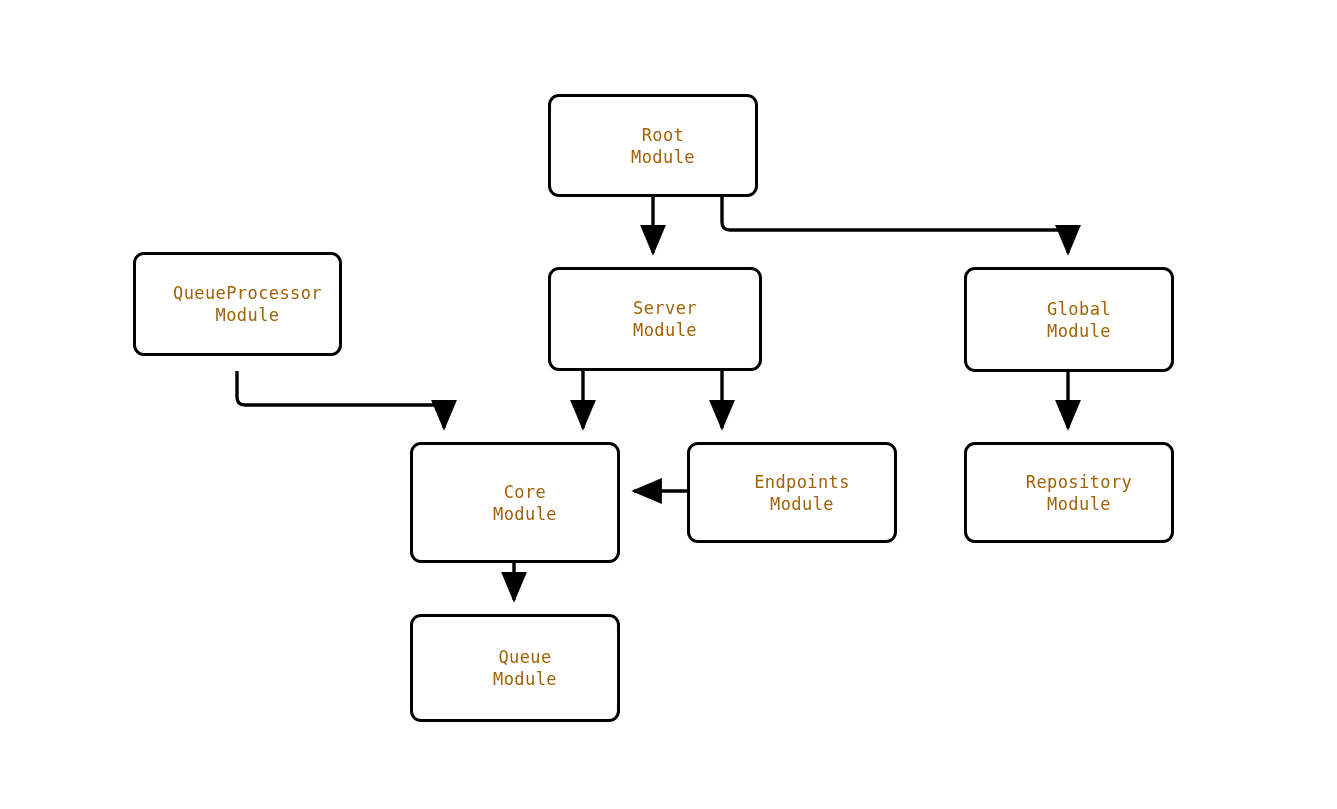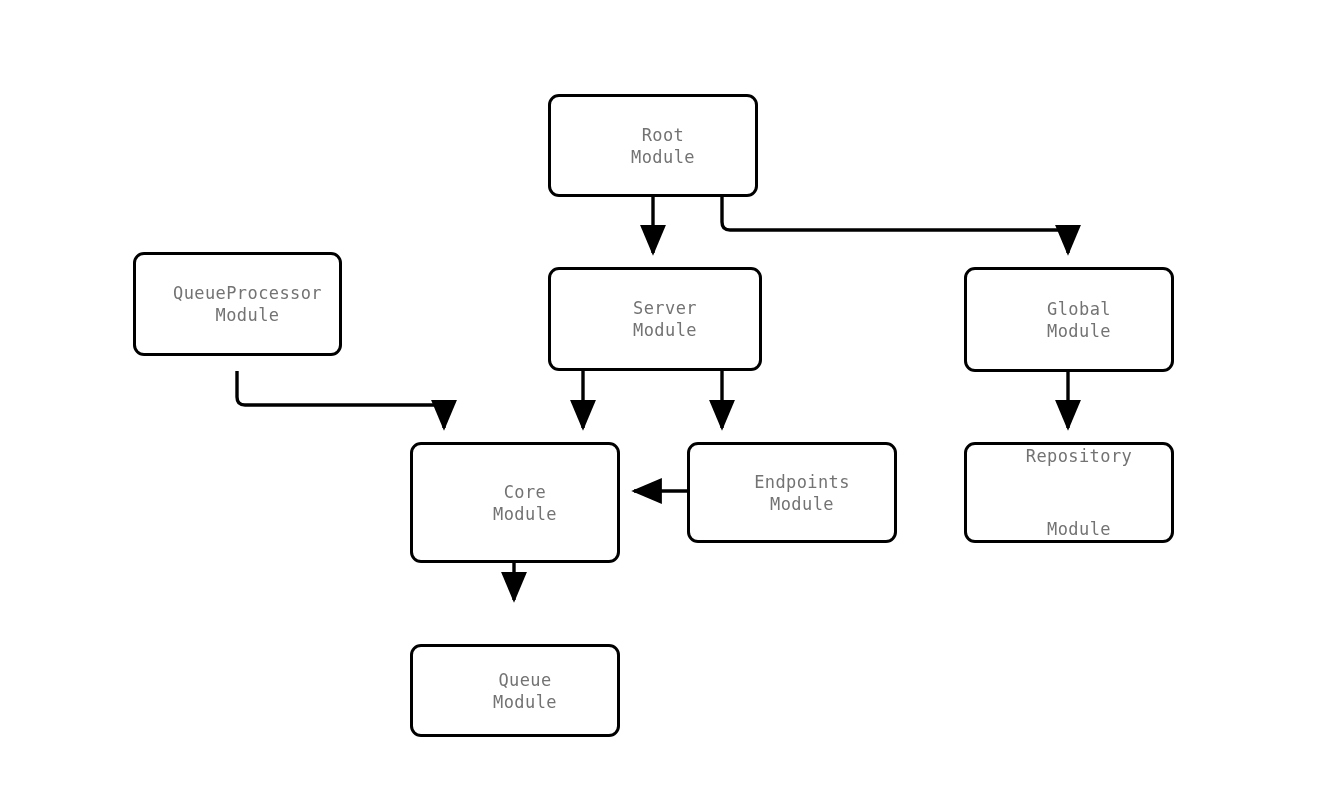--- a/index.html
+++ b/index.html
@@ -36,21 +36,21 @@
     display: flex;
     flex-direction: column;
     align-items: center;
     justify-content: center;
     text-align: center;
     z-index: 2;
   }
   .node-label {
     font-size: 17px;
     line-height: 22px;
-    color: #737373;
+    color: #a16207;
     letter-spacing: 0.4px;
     white-space: pre;
     padding-left: 20px;
   }
 </style>
 </head>
 <body>
 
 <div id="diagram-canvas">
 
@@ -95,23 +95,23 @@
   <div class="node" style="left: 410px; top: 442px; width: 210px; height: 121px;">
     <span class="node-label">Core</span>
     <span class="node-label">Module</span>
   </div>
 
   <div class="node" style="left: 687px; top: 442px; width: 210px; height: 101px; text-align: center;">
     <span class="node-label">Endpoints</span>
     <span class="node-label">Module</span>
   </div>
 
-  <div class="node" style="left: 964px; top: 442px; width: 210px; height: 101px; justify-content: space-between;">
+  <div class="node" style="left: 964px; top: 442px; width: 210px; height: 101px;">
     <span class="node-label">Repository</span>
     <span class="node-label">Module</span>
   </div>
 
-  <div class="node" style="left: 410px; top: 614px; width: 210px; height: 93px; margin-top: 30px;">
+  <div class="node" style="left: 410px; top: 614px; width: 210px; height: 108px;">
     <span class="node-label">Queue</span>
     <span class="node-label">Module</span>
   </div>
 
 </div>
 
 </body></html>

